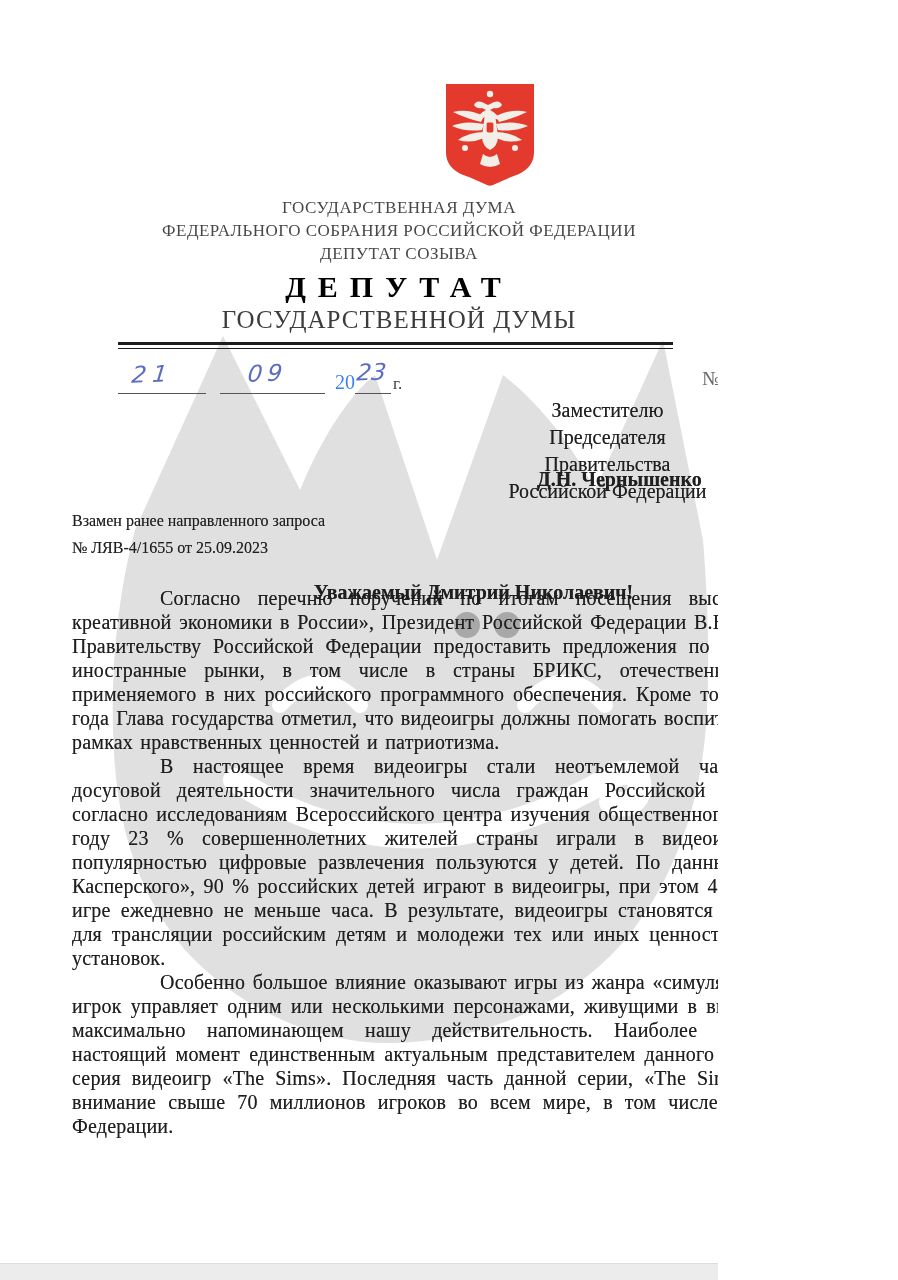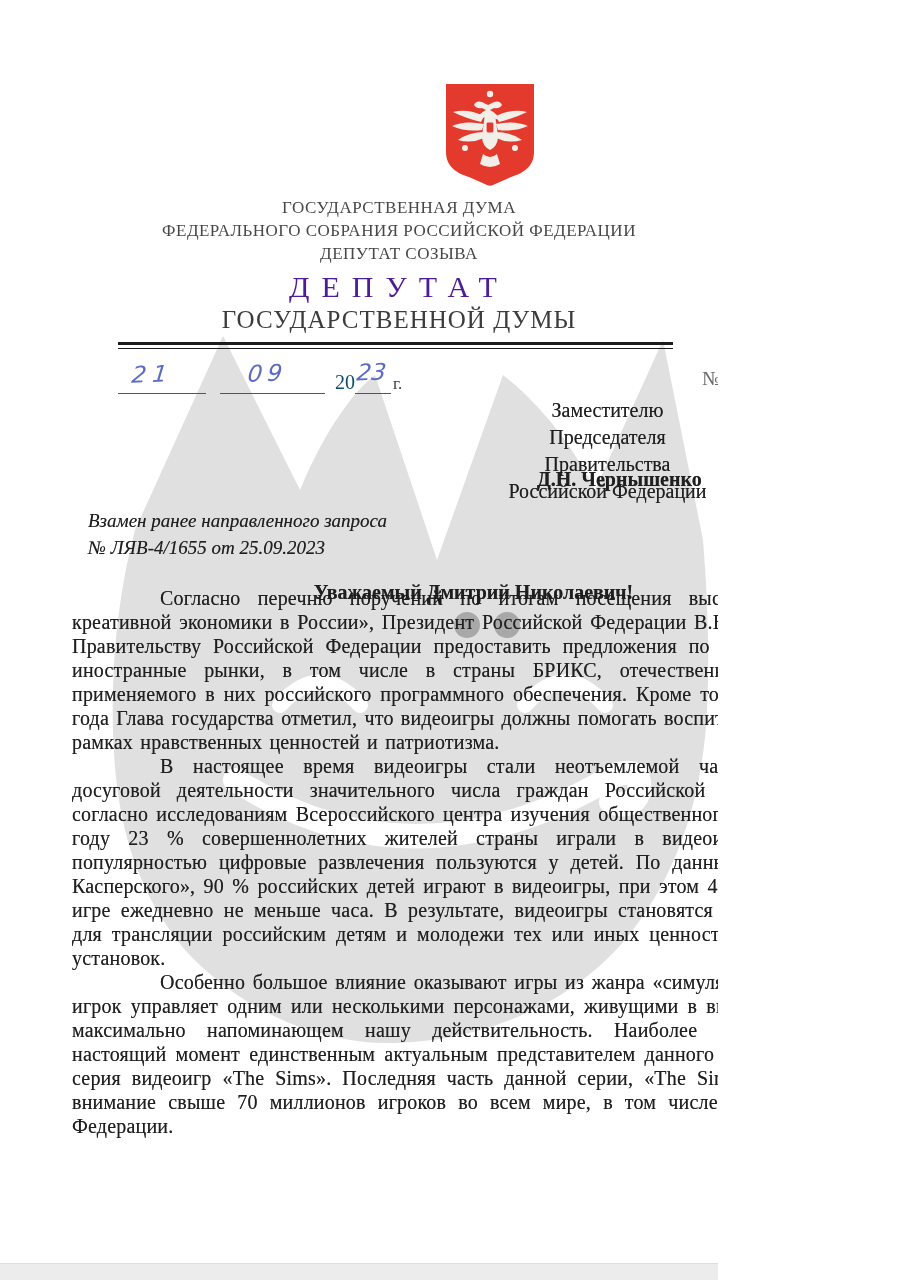--- a/index.html
+++ b/index.html
@@ -6,47 +6,47 @@
   .screen{position:relative;width:718px;height:1280px;background:#ffffff;overflow:hidden;
           font-family:"Liberation Serif","DejaVu Serif",serif;color:#1f1f1f;}
   
   .watermark{position:absolute;left:95px;top:330px;width:620px;height:745px;z-index:1;pointer-events:none;}
   .edge-line{position:absolute;left:884px;top:335px;width:2px;height:830px;background:#dcdcdc;z-index:1;}
   
   .coat{position:absolute;left:443px;top:82px;z-index:2;}
   .lh{position:absolute;left:80px;right:0;text-align:center;z-index:2;}
   .lh-org{top:196px;font-size:17px;line-height:23px;letter-spacing:0.5px;color:#474747;}
   .lh-org div{white-space:nowrap;}
-  .lh-dep{top:270px;font-size:30px;font-weight:normal;letter-spacing:12px;color:#4c1d95;}
+  .lh-dep{top:270px;font-size:30px;font-weight:bold;letter-spacing:12px;color:#000000;}
   .lh-duma{top:306px;font-size:25px;letter-spacing:1px;color:#3c3c3c;}
   .divider{position:absolute;left:118px;right:45px;top:342px;height:3px;
            border-top:3px solid #1c1c1c;border-bottom:1.5px solid #1c1c1c;z-index:2;}
   
   .refrow{position:absolute;top:352px;left:0;right:0;height:46px;z-index:3;font-size:20px;}
   .date-area{position:absolute;left:118px;bottom:4px;display:flex;align-items:flex-end;color:#3a3a3a;}
   .u{display:inline-block;border-bottom:1.5px solid #555;position:relative;height:30px;}
   .u1{width:88px;} .u2{width:105px;margin-left:14px;margin-right:10px;} .u3{width:36px;}
   .hw{font-family:"DejaVu Sans",sans-serif;font-style:italic;color:#5b6cc2;
       transform:skewX(-8deg) rotate(-2deg);display:inline-block;}
   .hw-day{position:absolute;left:14px;top:-2px;font-size:23px;letter-spacing:6px;}
   .hw-month{position:absolute;left:28px;top:-3px;font-size:23px;letter-spacing:5px;}
   .hw-year{position:absolute;left:2px;top:-4px;font-size:23px;}
-  .printed{color:#0c4a6e;}
+  .printed{color:#3b82f6;}
   .gsuffix{font-size:17px;color:#3a3a3a;margin-left:2px;}
   .num-area{position:absolute;left:702px;bottom:8px;display:flex;align-items:flex-end;}
   .num-label{font-size:20px;color:#6a6a6a;margin-right:4px;}
   .u-num{width:140px;height:30px;border-bottom:1.5px solid #555;position:relative;}
   .hw-num{position:absolute;left:4px;top:-8px;font-size:25px;white-space:nowrap;letter-spacing:1px;}
   
   .addressee{position:absolute;left:497px;top:397px;font-size:20px;line-height:27px;z-index:3;
              text-shadow:0 0 .4px rgba(0,0,0,.55);text-align:center;}
   .addr-name{position:absolute;left:497px;top:468px;font-size:20px;font-weight:bold;z-index:3;
              text-shadow:0 0 .4px rgba(0,0,0,.6);margin-left:40px;}
   
-  .refnote{position:absolute;left:88px;top:507px;font-size:19px;line-height:27px;font-style:italic;z-index:3;
+  .refnote{position:absolute;left:72px;top:507px;font-size:16px;line-height:27px;z-index:3;
            text-shadow:0 0 .4px rgba(0,0,0,.5);}
   
   .salutation{position:absolute;left:72px;width:803px;top:581px;text-align:center;font-size:20px;
               font-weight:bold;z-index:3;text-shadow:0 0 .4px rgba(0,0,0,.55);}
   .body-text{position:absolute;left:72px;width:803px;top:586px;z-index:3;
              font-size:20px;line-height:24px;text-align:justify;
              word-spacing:2px;letter-spacing:0.2px;text-shadow:0 0 .4px rgba(0,0,0,.55);}
   .body-text p{margin:0;text-indent:88px;}
   
   .pager{position:absolute;left:820px;top:1224px;font-family:"Liberation Sans","DejaVu Sans",sans-serif;

